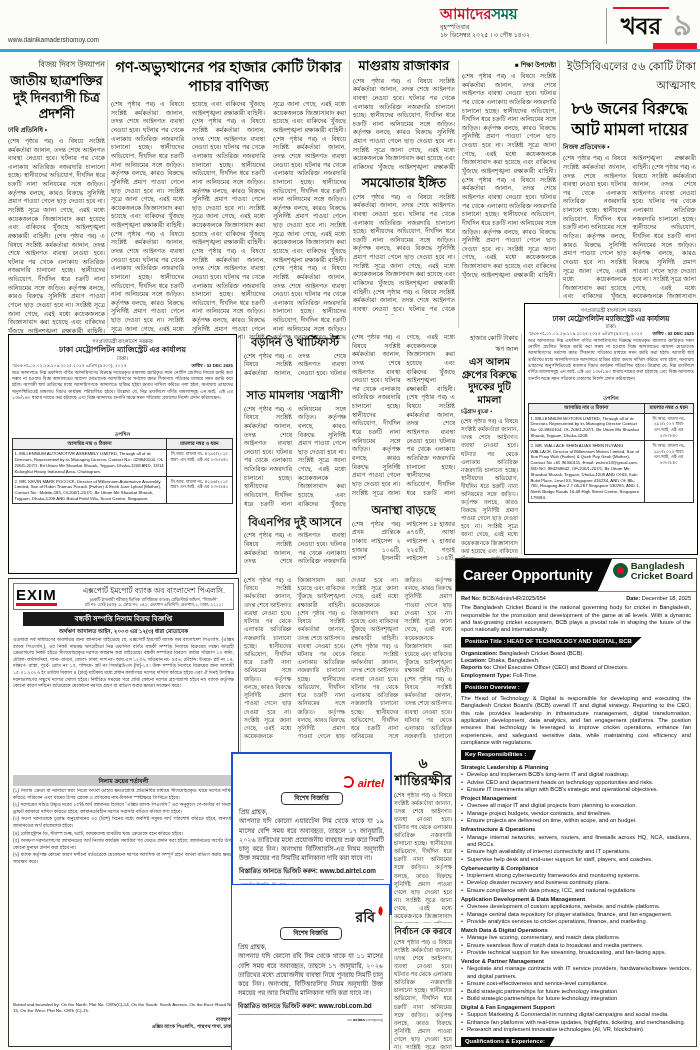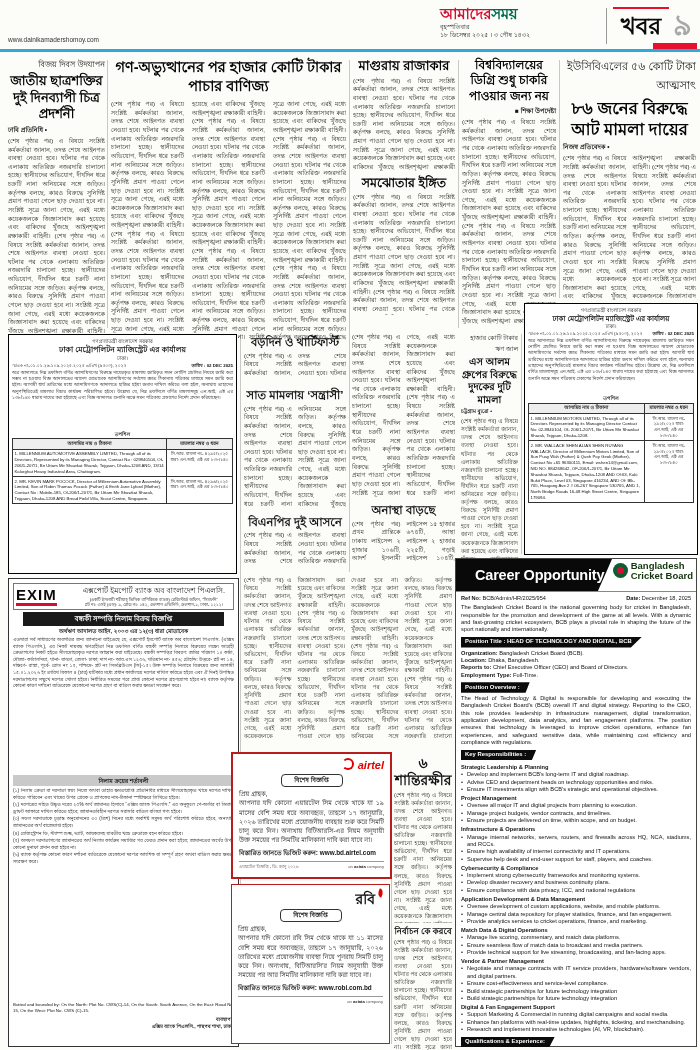--- a/index.html
+++ b/index.html
@@ -50,35 +50,35 @@
   .exim-bank .ba{font-size:4.2px;line-height:1.3}
   .exim-bar{background:#1a1a1a;color:#fff;text-align:center;font-weight:bold;font-size:7px;padding:2px 0;margin:2px 10px}
   .exim-sub{text-align:center;font-weight:bold;font-size:5.6px;margin:1px 0}
   .exim-gray{background:#c9c9c9;text-align:center;font-weight:bold;font-size:5.8px;padding:1.5px 0;margin:2px 0}
   .exim-eng{font-size:4.4px;text-align:justify;margin-top:2px}
   .exim-sig{text-align:right;font-size:4.8px;font-weight:bold;margin-top:3px;line-height:1.4}
   .li{position:relative;padding-left:6px;text-align:justify}
   .li:before{content:"•";position:absolute;left:0}
   .nli{text-align:justify;margin-bottom:1px}
   
-  .telad{border:2px solid #b91c1c;background:#fff;padding:4px 6px;font-size:6.4px;line-height:1.45}
+  .telad{border:2px solid #1d4ed8;background:#fff;padding:22px 6px;font-size:6.4px;line-height:1.45}
   .tel-logo-row{text-align:right;height:14px}
   .airtel-logo{color:#e40000;font-weight:bold;font-size:11px;font-style:italic}
   .airtel-swirl{display:inline-block;width:8px;height:8px;border:2px solid #e40000;border-radius:50%;border-left-color:transparent;vertical-align:-1px;margin-right:2px}
   .robi-logo{color:#111;font-weight:bold;font-size:14px;position:relative;padding-right:8px}
   .robi-leaf{position:absolute;right:0;top:-2px;width:5px;height:8px;background:#e60000;border-radius:0 80% 0 80%;transform:rotate(25deg)}
   .badge{width:56px;margin:2px auto;border:1px solid #333;border-radius:4px;text-align:center;font-size:6.2px;font-weight:bold;padding:1px 2px}
   .tel-link{font-weight:bold;margin-top:3px}
   .tel-foot{display:flex;justify-content:space-between;border-top:1px solid #999;margin-top:4px;padding-top:2px;font-size:4.2px;color:#555}
   .axiata b{color:#222}
   
   .career{border:1px solid #444;background:#fff;font-size:5.7px;line-height:1.3}
   .car-head{position:relative;height:32px;border-bottom:1px solid #888}
   .car-black{position:absolute;left:0;top:0;width:156px;height:32px;background:#090909;
-             clip-path:polygon(0 0,100% 0,91% 100%,0 100%);display:flex;align-items:center;padding-left:19px;box-sizing:border-box}
+             clip-path:polygon(0 0,100% 0,91% 100%,0 100%);display:flex;align-items:center;padding-left:7px;box-sizing:border-box}
   .car-title{color:#fff;font-weight:bold;font-size:14.5px;letter-spacing:-.2px}
   .bcb{position:absolute;right:3px;top:2px;display:flex;align-items:center;gap:3px}
   .bcb-logo{width:15px;height:15px;border-radius:50%;background:#0e5c33;position:relative;flex:0 0 auto}
   .bcb-logo:after{content:"";position:absolute;left:4px;top:4px;width:7px;height:7px;border-radius:50%;background:#d21034}
   .bcb-txt{font-size:9.5px;font-weight:bold;color:#12350c;line-height:1.05;text-align:left}
   .car-pad{padding:3px 5px}
   .car-ref{display:flex;justify-content:space-between;font-size:5.6px;margin-bottom:2px}
   .car-ref b{font-weight:bold}
   .jpara{text-align:justify}
   .car-label{display:inline-block;background:#0b0b0b;color:#fff;font-weight:bold;font-size:5.9px;
@@ -125,21 +125,20 @@
   </div>
 
   <div class="abs" style="left:353px;top:58px;width:102px">
     <div class="hl" style="font-size:13px">মাগুরায় রাজাকার</div>
     <div class="fill" style="height:94px;margin-top:2px">(শেষ পৃষ্ঠার পর) এ বিষয়ে সংশ্লিষ্ট কর্মকর্তারা জানান, তদন্ত শেষে আইনগত ব্যবস্থা নেওয়া হবে। ঘটনার পর থেকে এলাকায় অতিরিক্ত নজরদারি চালানো হচ্ছে। স্থানীয়দের অভিযোগ, দীর্ঘদিন ধরে চক্রটি নানা অনিয়মের সঙ্গে জড়িত। কর্তৃপক্ষ বলছে, কারও বিরুদ্ধে সুনির্দিষ্ট প্রমাণ পাওয়া গেলে ছাড় দেওয়া হবে না। সংশ্লিষ্ট সূত্রে জানা গেছে, এরই মধ্যে কয়েকজনকে জিজ্ঞাসাবাদ করা হয়েছে এবং বাকিদের খুঁজছে আইনশৃঙ্খলা রক্ষাকারী বাহিনী। (শেষ পৃষ্ঠার পর) এ বিষয়ে সংশ্লিষ্ট কর্মকর্তারা জানান, তদন্ত শেষে আইনগত ব্যবস্থা নেওয়া হবে। ঘটনার পর থেকে এলাকায় অতিরিক্ত নজরদারি চালানো হচ্ছে। স্থানীয়দের অভিযোগ, দীর্ঘদিন ধরে চক্রটি নানা অনিয়মের সঙ্গে জড়িত। কর্তৃপক্ষ বলছে, কারও বিরুদ্ধে সুনির্দিষ্ট প্রমাণ পাওয়া গেলে ছাড় দেওয়া হবে না। সংশ্লিষ্ট সূত্রে জানা গেছে, এরই মধ্যে কয়েকজনকে জিজ্ঞাসাবাদ করা হয়েছে এবং বাকিদের খুঁজছে আইনশৃঙ্খলা রক্ষাকারী বাহিনী। (শেষ পৃষ্ঠার পর) এ বিষয়ে সংশ্লিষ্ট কর্মকর্তারা জানান, তদন্ত শেষে আইনগত ব্যবস্থা নেওয়া হবে। ঘটনার পর থেকে এলাকায় অতিরিক্ত নজরদারি চালানো হচ্ছে। স্থানীয়দের অভিযোগ, দীর্ঘদিন ধরে চক্রটি নানা অনিয়মের সঙ্গে জড়িত। কর্তৃপক্ষ বলছে, কারও বিরুদ্ধে সুনির্দিষ্ট প্রমাণ পাওয়া গেলে ছাড় দেওয়া হবে না। সংশ্লিষ্ট সূত্রে জানা গেছে, এরই মধ্যে কয়েকজনকে জিজ্ঞাসাবাদ করা হয়েছে এবং বাকিদের খুঁজছে আইনশৃঙ্খলা রক্ষাকারী বাহিনী। </div>
     <div class="hl" style="font-size:12.5px;margin-top:4px">সমঝোতার ইঙ্গিত</div>
     <div class="fill" style="height:122px;margin-top:2px">(শেষ পৃষ্ঠার পর) এ বিষয়ে সংশ্লিষ্ট কর্মকর্তারা জানান, তদন্ত শেষে আইনগত ব্যবস্থা নেওয়া হবে। ঘটনার পর থেকে এলাকায় অতিরিক্ত নজরদারি চালানো হচ্ছে। স্থানীয়দের অভিযোগ, দীর্ঘদিন ধরে চক্রটি নানা অনিয়মের সঙ্গে জড়িত। কর্তৃপক্ষ বলছে, কারও বিরুদ্ধে সুনির্দিষ্ট প্রমাণ পাওয়া গেলে ছাড় দেওয়া হবে না। সংশ্লিষ্ট সূত্রে জানা গেছে, এরই মধ্যে কয়েকজনকে জিজ্ঞাসাবাদ করা হয়েছে এবং বাকিদের খুঁজছে আইনশৃঙ্খলা রক্ষাকারী বাহিনী। (শেষ পৃষ্ঠার পর) এ বিষয়ে সংশ্লিষ্ট কর্মকর্তারা জানান, তদন্ত শেষে আইনগত ব্যবস্থা নেওয়া হবে। ঘটনার পর থেকে এলাকায় অতিরিক্ত নজরদারি চালানো হচ্ছে। স্থানীয়দের অভিযোগ, দীর্ঘদিন ধরে চক্রটি নানা অনিয়মের সঙ্গে জড়িত। কর্তৃপক্ষ বলছে, কারও বিরুদ্ধে সুনির্দিষ্ট প্রমাণ পাওয়া গেলে ছাড় দেওয়া হবে না। সংশ্লিষ্ট সূত্রে জানা গেছে, এরই মধ্যে কয়েকজনকে জিজ্ঞাসাবাদ করা হয়েছে এবং বাকিদের খুঁজছে আইনশৃঙ্খলা রক্ষাকারী বাহিনী। (শেষ পৃষ্ঠার পর) এ বিষয়ে সংশ্লিষ্ট কর্মকর্তারা জানান, তদন্ত শেষে আইনগত ব্যবস্থা নেওয়া হবে। ঘটনার পর থেকে এলাকায় অতিরিক্ত নজরদারি চালানো হচ্ছে। স্থানীয়দের অভিযোগ, দীর্ঘদিন ধরে চক্রটি নানা অনিয়মের সঙ্গে জড়িত। কর্তৃপক্ষ বলছে, কারও বিরুদ্ধে সুনির্দিষ্ট প্রমাণ পাওয়া গেলে ছাড় দেওয়া হবে না। সংশ্লিষ্ট সূত্রে জানা গেছে, এরই মধ্যে কয়েকজনকে জিজ্ঞাসাবাদ করা হয়েছে এবং বাকিদের খুঁজছে আইনশৃঙ্খলা রক্ষাকারী বাহিনী। (শেষ পৃষ্ঠার পর) এ বিষয়ে সংশ্লিষ্ট কর্মকর্তারা জানান, তদন্ত শেষে আইনগত ব্যবস্থা নেওয়া হবে। ঘটনার পর থেকে এলাকায় অতিরিক্ত নজরদারি চালানো হচ্ছে। স্থানীয়দের অভিযোগ, দীর্ঘদিন ধরে চক্রটি নানা অনিয়মের সঙ্গে জড়িত। কর্তৃপক্ষ বলছে, কারও বিরুদ্ধে সুনির্দিষ্ট প্রমাণ পাওয়া গেলে ছাড় দেওয়া হবে না। সংশ্লিষ্ট সূত্রে জানা গেছে, এরই মধ্যে কয়েকজনকে জিজ্ঞাসাবাদ করা হয়েছে এবং বাকিদের খুঁজছে আইনশৃঙ্খলা রক্ষাকারী বাহিনী। </div>
   </div>
 
   <div class="abs" style="left:462px;top:58px;width:94px">
-    <div class="hl" style="font-size:12px">বিশ্ববিদ্যালয়ের ডিগ্রি শুধু চাকরি পাওয়ার জন্য নয়</div>
     <div class="byline" style="text-align:right">■ শিক্ষা উপদেষ্টা</div>
     <div class="fill" style="height:206px">(শেষ পৃষ্ঠার পর) এ বিষয়ে সংশ্লিষ্ট কর্মকর্তারা জানান, তদন্ত শেষে আইনগত ব্যবস্থা নেওয়া হবে। ঘটনার পর থেকে এলাকায় অতিরিক্ত নজরদারি চালানো হচ্ছে। স্থানীয়দের অভিযোগ, দীর্ঘদিন ধরে চক্রটি নানা অনিয়মের সঙ্গে জড়িত। কর্তৃপক্ষ বলছে, কারও বিরুদ্ধে সুনির্দিষ্ট প্রমাণ পাওয়া গেলে ছাড় দেওয়া হবে না। সংশ্লিষ্ট সূত্রে জানা গেছে, এরই মধ্যে কয়েকজনকে জিজ্ঞাসাবাদ করা হয়েছে এবং বাকিদের খুঁজছে আইনশৃঙ্খলা রক্ষাকারী বাহিনী। (শেষ পৃষ্ঠার পর) এ বিষয়ে সংশ্লিষ্ট কর্মকর্তারা জানান, তদন্ত শেষে আইনগত ব্যবস্থা নেওয়া হবে। ঘটনার পর থেকে এলাকায় অতিরিক্ত নজরদারি চালানো হচ্ছে। স্থানীয়দের অভিযোগ, দীর্ঘদিন ধরে চক্রটি নানা অনিয়মের সঙ্গে জড়িত। কর্তৃপক্ষ বলছে, কারও বিরুদ্ধে সুনির্দিষ্ট প্রমাণ পাওয়া গেলে ছাড় দেওয়া হবে না। সংশ্লিষ্ট সূত্রে জানা গেছে, এরই মধ্যে কয়েকজনকে জিজ্ঞাসাবাদ করা হয়েছে এবং বাকিদের খুঁজছে আইনশৃঙ্খলা রক্ষাকারী বাহিনী। (শেষ পৃষ্ঠার পর) এ বিষয়ে সংশ্লিষ্ট কর্মকর্তারা জানান, তদন্ত শেষে আইনগত ব্যবস্থা নেওয়া হবে। ঘটনার পর থেকে এলাকায় অতিরিক্ত নজরদারি চালানো হচ্ছে। স্থানীয়দের অভিযোগ, দীর্ঘদিন ধরে চক্রটি নানা অনিয়মের সঙ্গে জড়িত। কর্তৃপক্ষ বলছে, কারও বিরুদ্ধে সুনির্দিষ্ট প্রমাণ পাওয়া গেলে ছাড় দেওয়া হবে না। সংশ্লিষ্ট সূত্রে জানা গেছে, এরই মধ্যে কয়েকজনকে জিজ্ঞাসাবাদ করা হয়েছে এবং বাকিদের খুঁজছে আইনশৃঙ্খলা রক্ষাকারী বাহিনী। (শেষ পৃষ্ঠার পর) এ বিষয়ে সংশ্লিষ্ট কর্মকর্তারা জানান, তদন্ত শেষে আইনগত ব্যবস্থা নেওয়া হবে। ঘটনার পর থেকে এলাকায় অতিরিক্ত নজরদারি চালানো হচ্ছে। স্থানীয়দের অভিযোগ, দীর্ঘদিন ধরে চক্রটি নানা অনিয়মের সঙ্গে জড়িত। কর্তৃপক্ষ বলছে, কারও বিরুদ্ধে সুনির্দিষ্ট প্রমাণ পাওয়া গেলে ছাড় দেওয়া হবে না। সংশ্লিষ্ট সূত্রে জানা গেছে, এরই মধ্যে কয়েকজনকে জিজ্ঞাসাবাদ করা হয়েছে এবং বাকিদের খুঁজছে আইনশৃঙ্খলা রক্ষাকারী বাহিনী। (শেষ পৃষ্ঠার পর) এ বিষয়ে সংশ্লিষ্ট কর্মকর্তারা জানান, তদন্ত শেষে আইনগত ব্যবস্থা নেওয়া হবে। ঘটনার পর থেকে এলাকায় অতিরিক্ত নজরদারি চালানো হচ্ছে। স্থানীয়দের অভিযোগ, দীর্ঘদিন ধরে চক্রটি নানা অনিয়মের সঙ্গে জড়িত। কর্তৃপক্ষ বলছে, কারও বিরুদ্ধে সুনির্দিষ্ট প্রমাণ পাওয়া গেলে ছাড় দেওয়া হবে না। সংশ্লিষ্ট সূত্রে জানা গেছে, এরই মধ্যে কয়েকজনকে জিজ্ঞাসাবাদ করা হয়েছে এবং বাকিদের খুঁজছে আইনশৃঙ্খলা রক্ষাকারী বাহিনী। (শেষ পৃষ্ঠার পর) এ বিষয়ে সংশ্লিষ্ট কর্মকর্তারা জানান, তদন্ত শেষে আইনগত ব্যবস্থা নেওয়া হবে। ঘটনার পর থেকে এলাকায় অতিরিক্ত নজরদারি চালানো হচ্ছে। স্থানীয়দের অভিযোগ, দীর্ঘদিন ধরে চক্রটি নানা অনিয়মের সঙ্গে জড়িত। কর্তৃপক্ষ বলছে, কারও বিরুদ্ধে সুনির্দিষ্ট প্রমাণ পাওয়া গেলে ছাড় দেওয়া হবে না। সংশ্লিষ্ট সূত্রে জানা গেছে, এরই মধ্যে কয়েকজনকে জিজ্ঞাসাবাদ করা হয়েছে এবং বাকিদের খুঁজছে আইনশৃঙ্খলা রক্ষাকারী বাহিনী। </div>
   </div>
 
   <div class="abs" style="left:563px;top:58px;width:133px">
     <div class="kicker" style="font-size:11px">ইউসিবিএলের ৫৬ কোটি টাকা আত্মসাৎ</div>
     <div class="hl" style="font-size:16.5px;margin-top:2px">৮৬ জনের বিরুদ্ধে আট মামলা দায়ের</div>
     <div class="byline">নিজস্ব প্রতিবেদক •</div>
     <div class="fill c2" style="height:148px">(শেষ পৃষ্ঠার পর) এ বিষয়ে সংশ্লিষ্ট কর্মকর্তারা জানান, তদন্ত শেষে আইনগত ব্যবস্থা নেওয়া হবে। ঘটনার পর থেকে এলাকায় অতিরিক্ত নজরদারি চালানো হচ্ছে। স্থানীয়দের অভিযোগ, দীর্ঘদিন ধরে চক্রটি নানা অনিয়মের সঙ্গে জড়িত। কর্তৃপক্ষ বলছে, কারও বিরুদ্ধে সুনির্দিষ্ট প্রমাণ পাওয়া গেলে ছাড় দেওয়া হবে না। সংশ্লিষ্ট সূত্রে জানা গেছে, এরই মধ্যে কয়েকজনকে জিজ্ঞাসাবাদ করা হয়েছে এবং বাকিদের খুঁজছে আইনশৃঙ্খলা রক্ষাকারী বাহিনী। (শেষ পৃষ্ঠার পর) এ বিষয়ে সংশ্লিষ্ট কর্মকর্তারা জানান, তদন্ত শেষে আইনগত ব্যবস্থা নেওয়া হবে। ঘটনার পর থেকে এলাকায় অতিরিক্ত নজরদারি চালানো হচ্ছে। স্থানীয়দের অভিযোগ, দীর্ঘদিন ধরে চক্রটি নানা অনিয়মের সঙ্গে জড়িত। কর্তৃপক্ষ বলছে, কারও বিরুদ্ধে সুনির্দিষ্ট প্রমাণ পাওয়া গেলে ছাড় দেওয়া হবে না। সংশ্লিষ্ট সূত্রে জানা গেছে, এরই মধ্যে কয়েকজনকে জিজ্ঞাসাবাদ করা হয়েছে এবং বাকিদের খুঁজছে আইনশৃঙ্খলা রক্ষাকারী বাহিনী। (শেষ পৃষ্ঠার পর) এ বিষয়ে সংশ্লিষ্ট কর্মকর্তারা জানান, তদন্ত শেষে আইনগত ব্যবস্থা নেওয়া হবে। ঘটনার পর থেকে এলাকায় অতিরিক্ত নজরদারি চালানো হচ্ছে। স্থানীয়দের অভিযোগ, দীর্ঘদিন ধরে চক্রটি নানা অনিয়মের সঙ্গে জড়িত। কর্তৃপক্ষ বলছে, কারও বিরুদ্ধে সুনির্দিষ্ট প্রমাণ পাওয়া গেলে ছাড় দেওয়া হবে না। সংশ্লিষ্ট সূত্রে জানা গেছে, এরই মধ্যে কয়েকজনকে জিজ্ঞাসাবাদ করা হয়েছে এবং বাকিদের খুঁজছে আইনশৃঙ্খলা রক্ষাকারী বাহিনী। (শেষ পৃষ্ঠার পর) এ বিষয়ে সংশ্লিষ্ট কর্মকর্তারা জানান, তদন্ত শেষে আইনগত ব্যবস্থা নেওয়া হবে। ঘটনার পর থেকে এলাকায় অতিরিক্ত নজরদারি চালানো হচ্ছে। স্থানীয়দের অভিযোগ, দীর্ঘদিন ধরে চক্রটি নানা অনিয়মের সঙ্গে জড়িত। কর্তৃপক্ষ বলছে, কারও বিরুদ্ধে সুনির্দিষ্ট প্রমাণ পাওয়া গেলে ছাড় দেওয়া হবে না। সংশ্লিষ্ট সূত্রে জানা গেছে, এরই মধ্যে কয়েকজনকে জিজ্ঞাসাবাদ করা হয়েছে এবং বাকিদের খুঁজছে আইনশৃঙ্খলা রক্ষাকারী বাহিনী। (শেষ পৃষ্ঠার পর) এ বিষয়ে সংশ্লিষ্ট কর্মকর্তারা জানান, তদন্ত শেষে আইনগত ব্যবস্থা নেওয়া হবে। ঘটনার পর থেকে এলাকায় অতিরিক্ত নজরদারি চালানো হচ্ছে। স্থানীয়দের অভিযোগ, দীর্ঘদিন ধরে চক্রটি নানা অনিয়মের সঙ্গে জড়িত। কর্তৃপক্ষ বলছে, কারও বিরুদ্ধে সুনির্দিষ্ট প্রমাণ পাওয়া গেলে ছাড় দেওয়া হবে না। সংশ্লিষ্ট সূত্রে জানা গেছে, এরই মধ্যে কয়েকজনকে জিজ্ঞাসাবাদ করা হয়েছে এবং বাকিদের খুঁজছে আইনশৃঙ্খলা রক্ষাকারী বাহিনী। (শেষ পৃষ্ঠার পর) এ বিষয়ে সংশ্লিষ্ট কর্মকর্তারা জানান, তদন্ত শেষে আইনগত ব্যবস্থা নেওয়া হবে। ঘটনার পর থেকে এলাকায় অতিরিক্ত নজরদারি চালানো হচ্ছে। স্থানীয়দের অভিযোগ, দীর্ঘদিন ধরে চক্রটি নানা অনিয়মের সঙ্গে জড়িত। কর্তৃপক্ষ বলছে, কারও বিরুদ্ধে সুনির্দিষ্ট প্রমাণ পাওয়া গেলে ছাড় দেওয়া হবে না। সংশ্লিষ্ট সূত্রে জানা গেছে, এরই মধ্যে কয়েকজনকে জিজ্ঞাসাবাদ করা হয়েছে এবং বাকিদের খুঁজছে আইনশৃঙ্খলা রক্ষাকারী বাহিনী। (শেষ পৃষ্ঠার পর) এ বিষয়ে সংশ্লিষ্ট কর্মকর্তারা জানান, তদন্ত শেষে আইনগত ব্যবস্থা নেওয়া হবে। ঘটনার পর থেকে এলাকায় অতিরিক্ত নজরদারি চালানো হচ্ছে। স্থানীয়দের অভিযোগ, দীর্ঘদিন ধরে চক্রটি নানা অনিয়মের সঙ্গে জড়িত। কর্তৃপক্ষ বলছে, কারও বিরুদ্ধে সুনির্দিষ্ট প্রমাণ পাওয়া গেলে ছাড় দেওয়া হবে না। সংশ্লিষ্ট সূত্রে জানা গেছে, এরই মধ্যে কয়েকজনকে জিজ্ঞাসাবাদ করা হয়েছে এবং বাকিদের খুঁজছে আইনশৃঙ্খলা রক্ষাকারী বাহিনী। (শেষ পৃষ্ঠার পর) এ বিষয়ে সংশ্লিষ্ট কর্মকর্তারা জানান, তদন্ত শেষে আইনগত ব্যবস্থা নেওয়া হবে। ঘটনার পর থেকে এলাকায় অতিরিক্ত নজরদারি চালানো হচ্ছে। স্থানীয়দের অভিযোগ, দীর্ঘদিন ধরে চক্রটি নানা অনিয়মের সঙ্গে জড়িত। কর্তৃপক্ষ বলছে, কারও বিরুদ্ধে সুনির্দিষ্ট প্রমাণ পাওয়া গেলে ছাড় দেওয়া হবে না। সংশ্লিষ্ট সূত্রে জানা গেছে, এরই মধ্যে কয়েকজনকে জিজ্ঞাসাবাদ করা হয়েছে এবং বাকিদের খুঁজছে আইনশৃঙ্খলা রক্ষাকারী বাহিনী। </div>
   </div>

